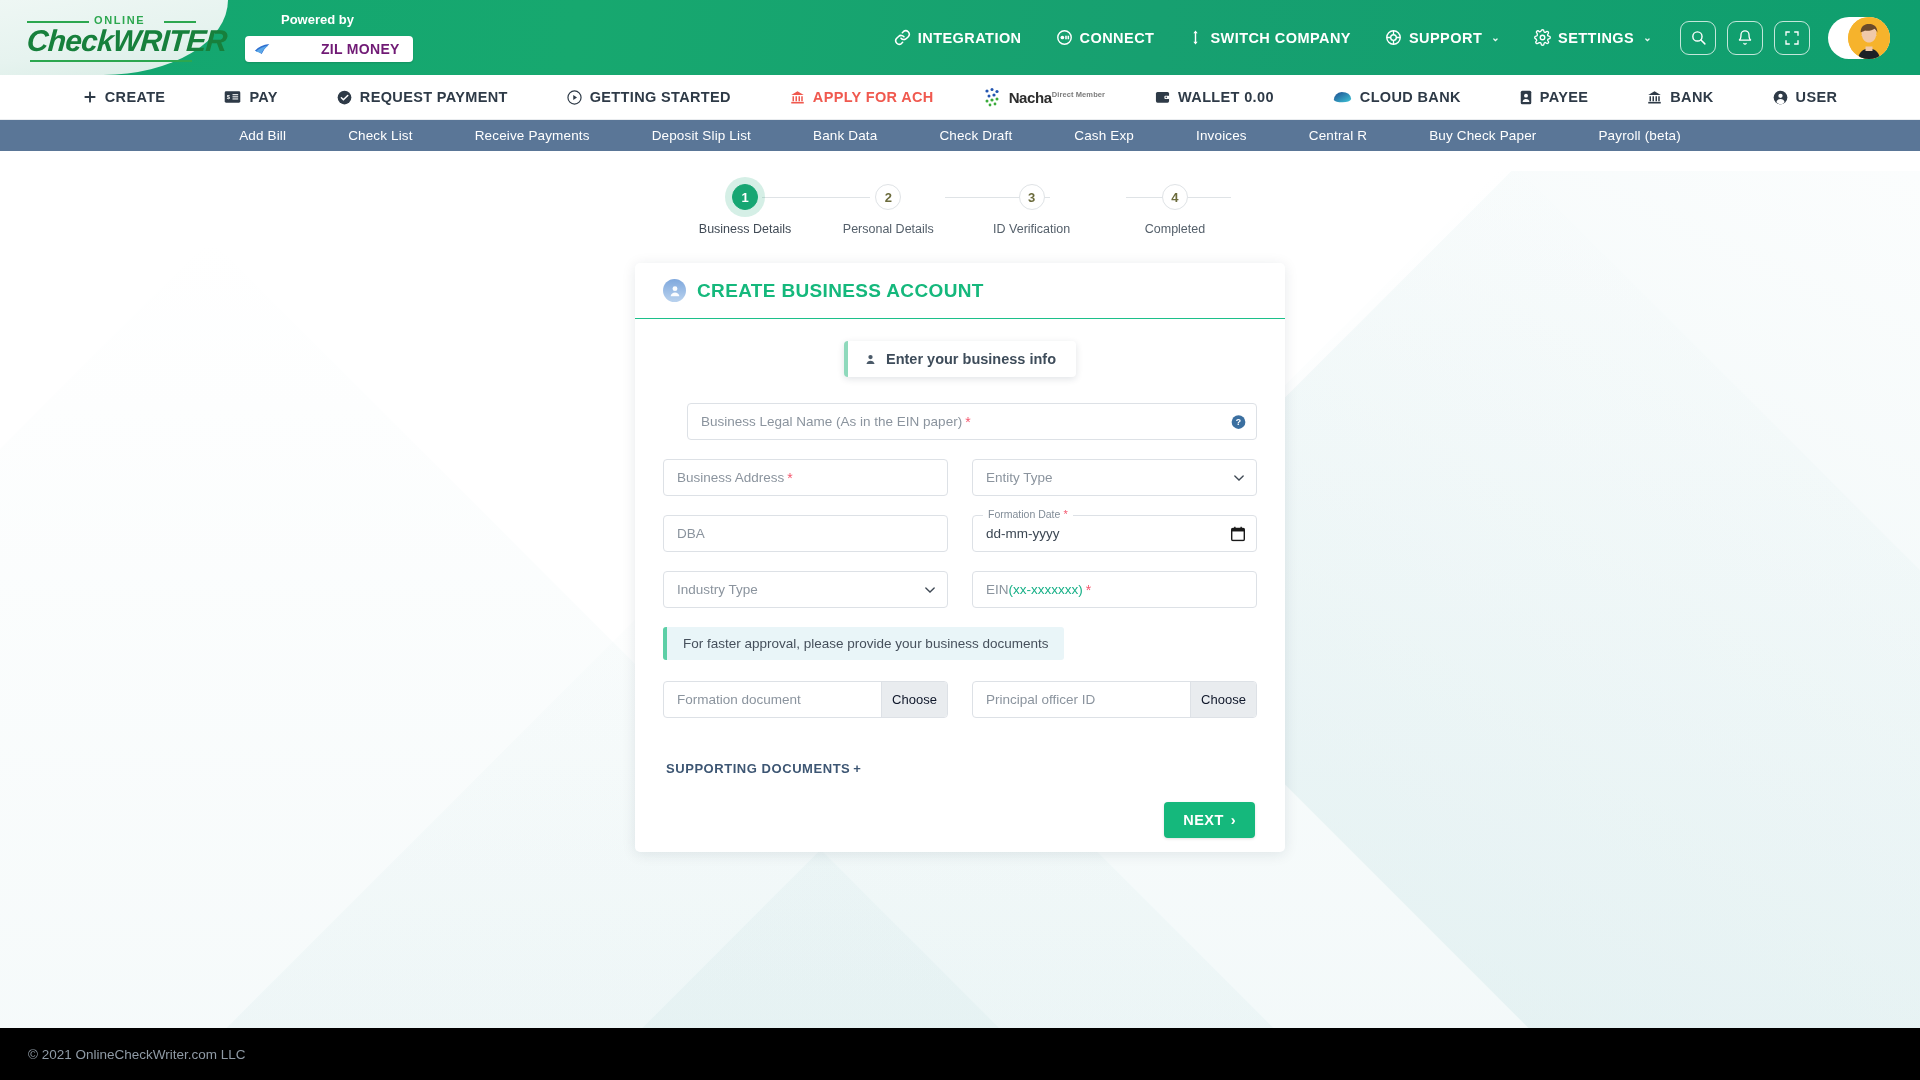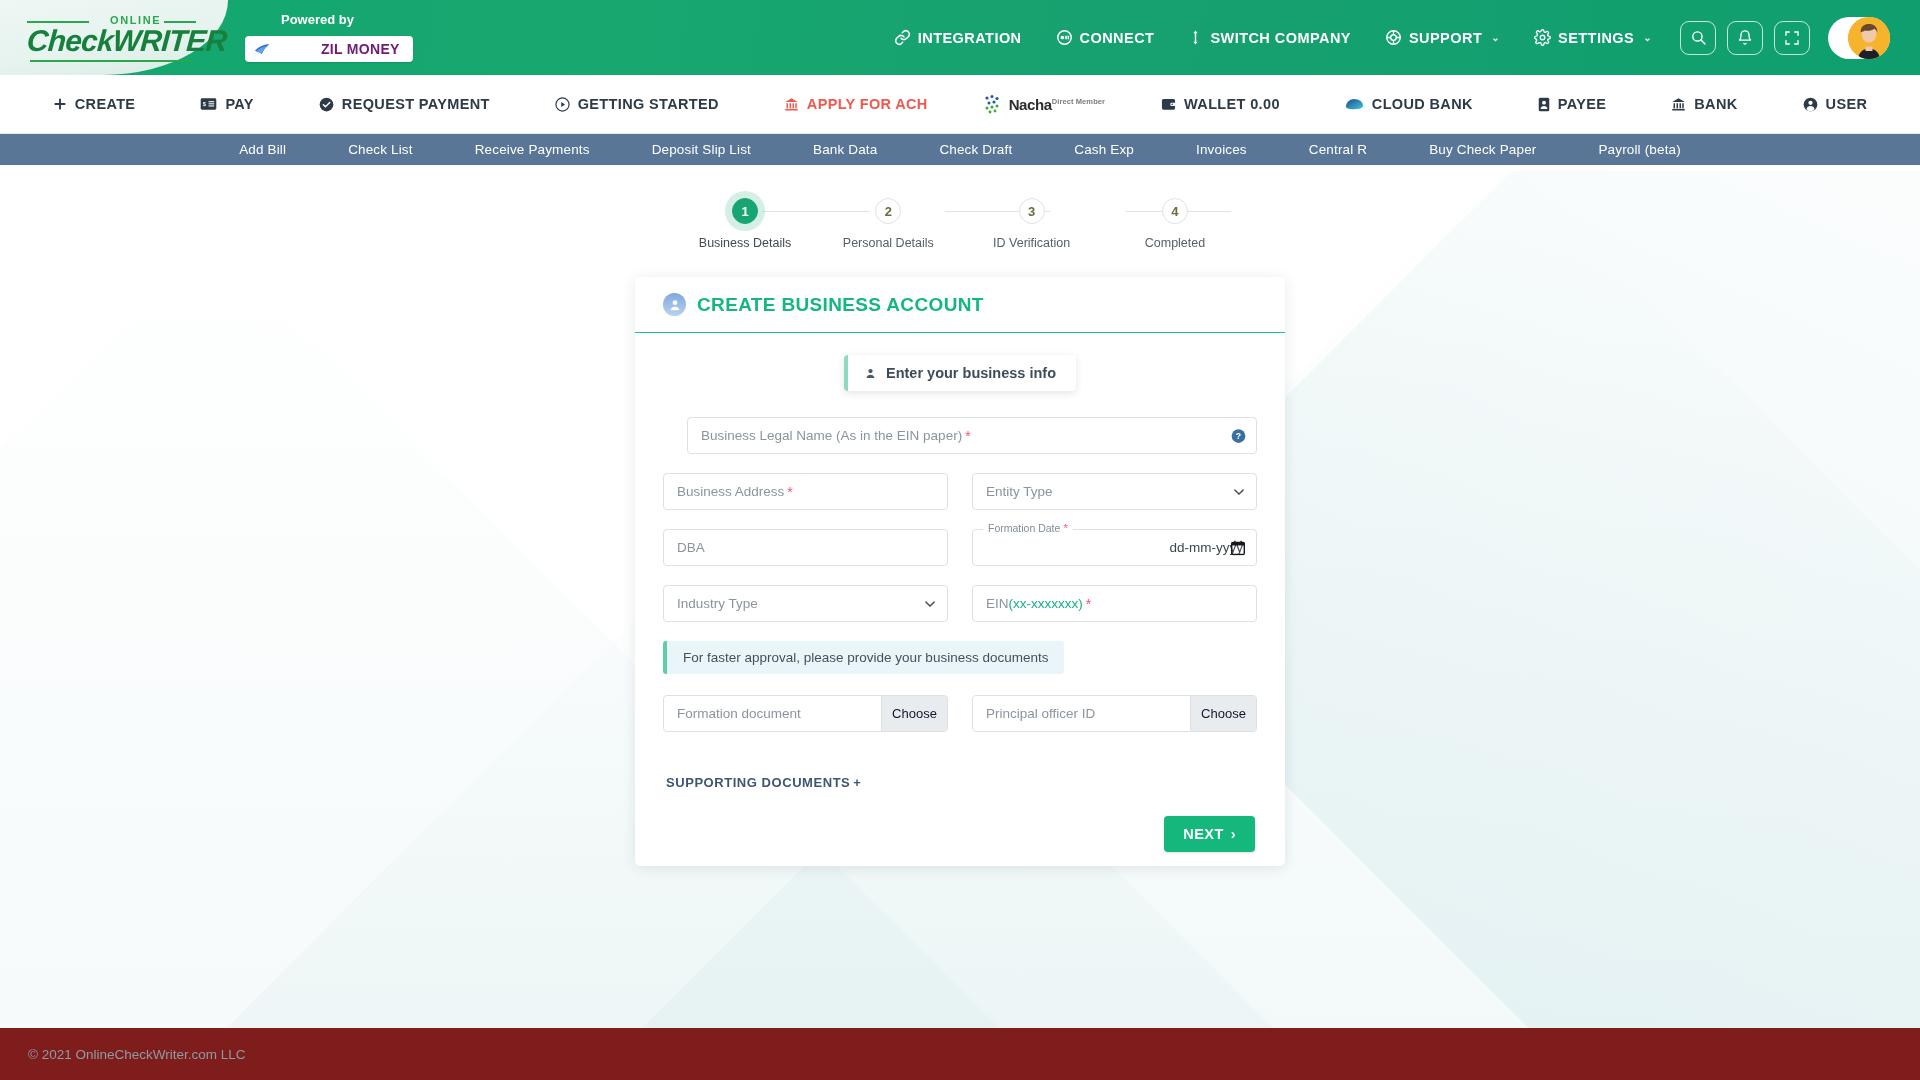--- a/index.html
+++ b/index.html
@@ -64,21 +64,21 @@
   .logo {
     position: absolute; left: 22px; top: 8px;
     width: 178px; height: 58px;
   }
   .logo .ln {
     position:absolute; background:#2ca74f; height:2px;
   }
   .logo-online {
     position:absolute; left:72px; top:6px;
     font-size:11px; font-weight:700; letter-spacing:1.6px;
-    color:#2ca74f; font-family:"Liberation Sans",sans-serif;margin-left:16px;
+    color:#2ca74f; font-family:"Liberation Sans",sans-serif;
   }
   .logo-main {
     position:absolute; left:5px; top:16px;
     font-size:30px; font-weight:700; font-style:italic;
     color:#17803c; letter-spacing:-0.8px;
     font-family:"Liberation Sans",sans-serif;
     transform: skewX(-4deg);
   }
   .logo-main .wr { font-weight:700; color:#17803c; }
 
@@ -121,23 +121,23 @@
     align-items:center; justify-content:flex-end; cursor:pointer;
   }
   .avatar {
     width:42px; height:42px; border-radius:50%;
     background:#f5b731; position:absolute; right:0; top:0;
     overflow:hidden;
   }
 
   
   .nav2 {
-    position:relative; height:59px; background:#ffffff;
+    position:relative; height:45px; background:#ffffff;
     display:flex; align-items:center; justify-content:center;
-    gap:11px; border-bottom:1px solid #e9ecef; z-index:4;
+    gap:5px; border-bottom:1px solid #e9ecef; z-index:4;
   }
   .n2-item {
     display:flex; align-items:center; gap:8px;
     font-size:14.5px; font-weight:600; color:#2e3a47;
     letter-spacing:.35px; padding:0 27px; cursor:pointer;
     white-space:nowrap;
   }
   .n2-item.danger { color:#f0594f; }
   .n2-item.nacha { padding:0 18px; }
   .nacha-logo { display:flex; align-items:center; gap:3px; }
@@ -242,21 +242,21 @@
     position:absolute; right:12px; top:50%; transform:translateY(-50%);
     width:10px; height:6px;
   }
 
   
   .fieldset-wrap { position:relative; }
   .fieldset-box {
     width:100%; height:37px;
     border:1px solid #dde1e6; border-radius:4px;
     background:#fff; padding:0 13px;
-    display:flex; align-items:center; position:relative;justify-content:flex-end;
+    display:flex; align-items:center; position:relative;
   }
   .legend {
     position:absolute; left:10px; top:-8px;
     background:#fff; padding:0 5px;
     font-size:10.5px; color:#818c97; white-space:nowrap;
   }
   .legend .req { font-size:11px; }
   .date-val { font-size:13.5px; color:#3c4753; }
   .cal-icon { position:absolute; right:11px; top:50%; transform:translateY(-50%); }
 
@@ -301,21 +301,21 @@
     text-align:center; padding:10px 0 13px;
   }
   .disclosure {
     font-size:11px; color:#8a97a4; letter-spacing:1.1px; font-weight:600;
     cursor:pointer;
   }
 
   
   .footer {
     position:absolute; left:0; bottom:0; width:1920px; height:52px;
-    background:#7f1d1d; display:flex; align-items:center;
+    background:#000000; display:flex; align-items:center;
     padding-left:28px; z-index:3; border-top:none;
   }
   .copyright { font-size:13.5px; color:#8f9aa5; }
 </style>
 </head>
 <body>
 
 <div class="page-bg">
   <div class="diag-a"></div>
   <div class="diag-b"></div>

